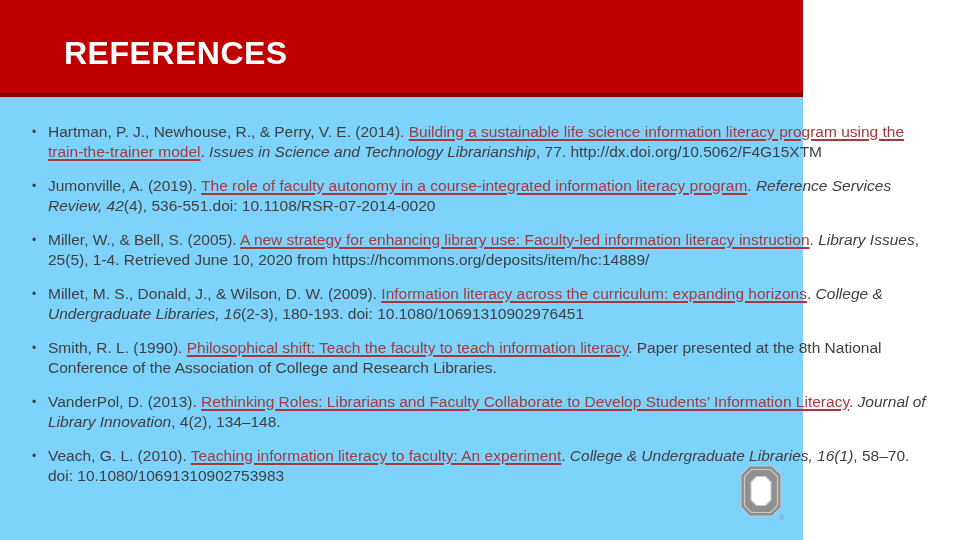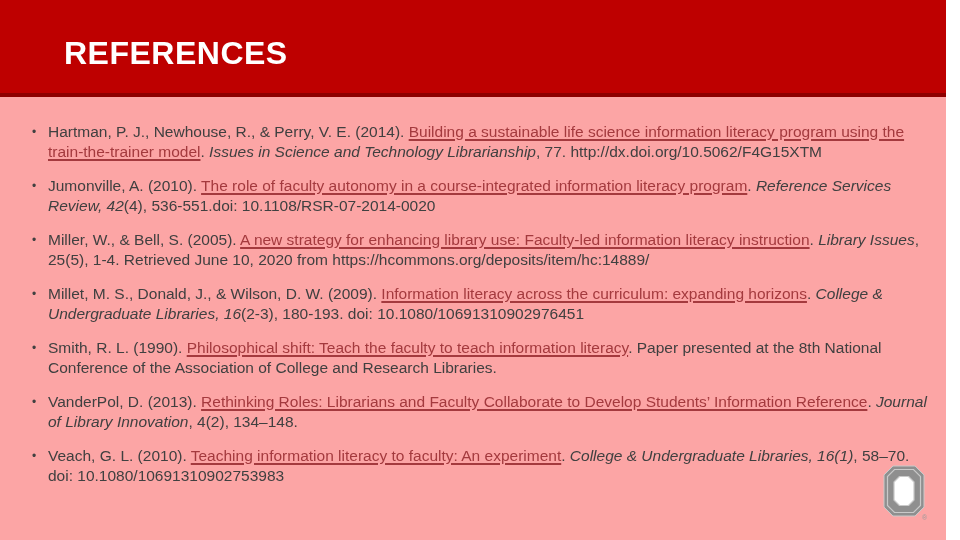--- a/index.html
+++ b/index.html
@@ -4,22 +4,22 @@
 <style>
   html,body { margin:0; padding:0; }
   body {
     width:960px; height:540px;
     background:#ffffff;
     font-family:"Liberation Sans", sans-serif;
     overflow:hidden;
   }
   .slide {
     position:relative;
-    width:946px; height:540px;
-    background:#fca5a5;
+    width:803px; height:540px;
+    background:#7dd3fc;
   }
   
   .header {
     position:absolute; top:0; left:0; right:0;
     height:80px;
     background:var(--header-bg);
     border-bottom:4px solid var(--header-border);
     display:flex; align-items:center;
     padding-top:13px; box-sizing:content-box;
   }
@@ -70,25 +70,25 @@
 <body>
 
 <div class="slide">
 
   <div class="header">
     <div class="header-title">REFERENCES</div>
   </div>
 
   <ul class="refs">
       <li class="ref"><span class="bullet">•</span><span class="seg-normal">Hartman, P. J., Newhouse, R., &amp; Perry, V. E. (2014). </span><span class="seg-link">Building a sustainable life science information literacy program using the train-the-trainer model</span><span class="seg-normal">. </span><span class="seg-italic">Issues in Science and Technology Librarianship</span><span class="seg-normal">, 77. http://dx.doi.org/10.5062/F4G15XTM</span></li>
-      <li class="ref"><span class="bullet">•</span><span class="seg-normal">Jumonville, A. (2010). </span><span class="seg-link">The role of faculty autonomy in a course-integrated information literacy program</span><span class="seg-normal">. </span><span class="seg-italic">Reference Services Review, 42</span><span class="seg-normal">(4), 536-551.doi: 10.1108/RSR-07-2014-0020</span></li>
+      <li class="ref"><span class="bullet">•</span><span class="seg-normal">Jumonville, A. (2019). </span><span class="seg-link">The role of faculty autonomy in a course-integrated information literacy program</span><span class="seg-normal">. </span><span class="seg-italic">Reference Services Review, 42</span><span class="seg-normal">(4), 536-551.doi: 10.1108/RSR-07-2014-0020</span></li>
       <li class="ref"><span class="bullet">•</span><span class="seg-normal">Miller, W., &amp; Bell, S. (2005). </span><span class="seg-link">A new strategy for enhancing library use: Faculty-led information literacy instruction</span><span class="seg-normal">. </span><span class="seg-italic">Library Issues</span><span class="seg-normal">, 25(5), 1-4. Retrieved June 10, 2020 from https://hcommons.org/deposits/item/hc:14889/</span></li>
       <li class="ref"><span class="bullet">•</span><span class="seg-normal">Millet, M. S., Donald, J., &amp; Wilson, D. W. (2009). </span><span class="seg-link">Information literacy across the curriculum: expanding horizons</span><span class="seg-normal">. </span><span class="seg-italic">College &amp; Undergraduate Libraries, 16</span><span class="seg-normal">(2-3), 180-193. doi: 10.1080/10691310902976451</span></li>
       <li class="ref"><span class="bullet">•</span><span class="seg-normal">Smith, R. L. (1990). </span><span class="seg-link">Philosophical shift: Teach the faculty to teach information literacy</span><span class="seg-normal">. Paper presented at the 8th National Conference of the Association of College and Research Libraries.</span></li>
-      <li class="ref"><span class="bullet">•</span><span class="seg-normal">VanderPol, D. (2013). </span><span class="seg-link">Rethinking Roles: Librarians and Faculty Collaborate to Develop Students’ Information Reference</span><span class="seg-normal">. </span><span class="seg-italic">Journal of Library Innovation</span><span class="seg-normal">, 4(2), 134–148.</span></li>
+      <li class="ref"><span class="bullet">•</span><span class="seg-normal">VanderPol, D. (2013). </span><span class="seg-link">Rethinking Roles: Librarians and Faculty Collaborate to Develop Students’ Information Literacy</span><span class="seg-normal">. </span><span class="seg-italic">Journal of Library Innovation</span><span class="seg-normal">, 4(2), 134–148.</span></li>
       <li class="ref"><span class="bullet">•</span><span class="seg-normal">Veach, G. L. (2010). </span><span class="seg-link">Teaching information literacy to faculty: An experiment</span><span class="seg-normal">. </span><span class="seg-italic">College &amp; Undergraduate Libraries, 16(1)</span><span class="seg-normal">, 58–70. doi: 10.1080/10691310902753983</span></li>
     </ul>
 
   <svg class="logo" viewBox="0 0 44 56" xmlns="http://www.w3.org/2000/svg">
 
     <path d="M10 1 L32 1 L41 10 L41 42 L32 51 L10 51 L1 42 L1 10 Z" fill="#8F8F8F" stroke="#C9C9C9" stroke-width="1"></path>
 
     <path d="M11.5 4.5 L30.5 4.5 L37.5 11.5 L37.5 40.5 L30.5 47.5 L11.5 47.5 L4.5 40.5 L4.5 11.5 Z" fill="none" stroke="#C9C9C9" stroke-width="1.2"></path>
 
     <path d="M16.5 11.5 L25.5 11.5 L31 17 L31 35 L25.5 40.5 L16.5 40.5 L11 35 L11 17 Z" fill="#ffffff" stroke="#C9C9C9" stroke-width="1.2" stroke-linejoin="round"></path>

